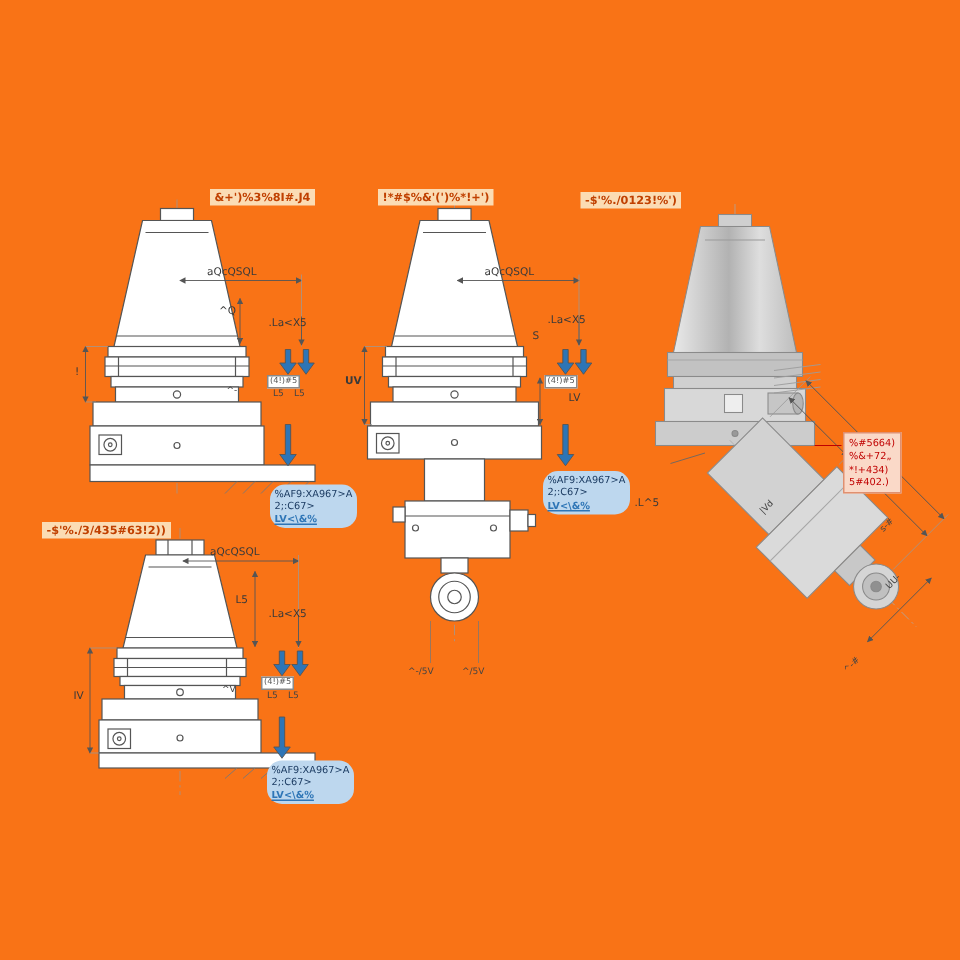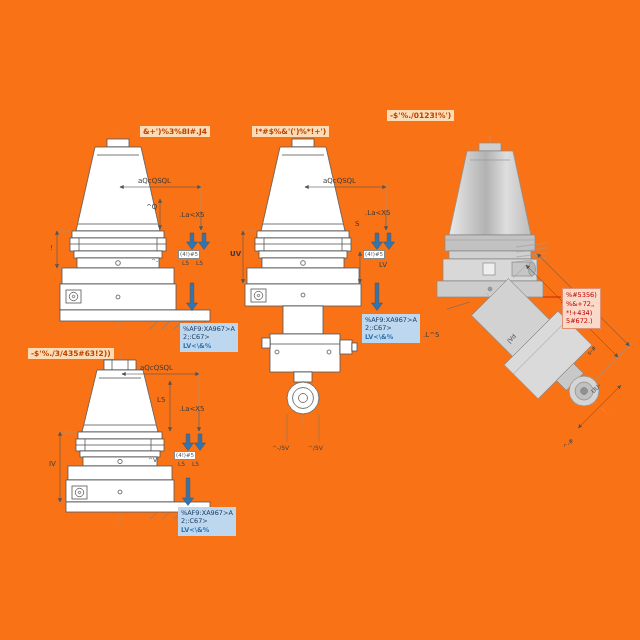--- a/index.html
+++ b/index.html
@@ -6,22 +6,22 @@
   .canvas{position:relative;width:640px;height:640px;background:#f97316;
           font-family:"DejaVu Sans",sans-serif;overflow:hidden;padding-left:48px;}
   .canvas svg{position:absolute;left:0;top:0;}
   .lbl{position:absolute;font-size:7px;color:#3a3a3a;white-space:nowrap;line-height:1;}
   .lbl.sm{font-size:6px;color:#444;}
   .boxlbl{position:absolute;font-size:5.5px;line-height:1.25;color:#555;background:#fff;
           border:0.5px solid #8a8a8a;padding:0 1px;white-space:nowrap;}
   .title{position:absolute;font-size:7.5px;font-weight:bold;color:#C04000;background:#FBDCB4;
          padding:1px 3px;white-space:nowrap;line-height:1.2;}
   .bluenote{position:absolute;background:#BDD7EE;color:#17375E;font-size:6.5px;
-            line-height:1.3;padding:2px 3px;white-space:nowrap;}
-  .bluenote .l3{color:#2E75B6;font-weight:bold;}
+            line-height:1.3;padding:2px 3px;white-space:nowrap;border-radius:10px;}
+  .bluenote .l3{color:#2E75B6;font-weight:bold;text-decoration:underline;}
   .rednote{position:absolute;background:#FAD9C8;border:0.5px solid #E09070;color:#C00000;
            font-size:6.5px;line-height:1.35;padding:2px 3px;white-space:nowrap;}
   .rotm45{transform:rotate(-45deg);transform-origin:left top;}
 </style>
 </head>
 <body>
 
 <div class="canvas">
 
 <svg width="640" height="640" viewBox="0 0 640 640">
@@ -193,21 +193,21 @@
     <line x1="60" y1="432" x2="78" y2="432" stroke="#999" stroke-width="0.5"></line>
     <line x1="60" y1="502" x2="66" y2="502" stroke="#999" stroke-width="0.5"></line>
     <use href="#bas" x="188" y="434"></use>
         <use href="#bas" x="200" y="434"></use>
     <use href="#bal" x="188" y="478"></use>
   </g>
 </svg>
 
 <div class="title" style="left:140px;top:126px;">&amp;+')%3%8I#.J4</div>
 <div class="title" style="left:252px;top:126px;">!*#$%&amp;'(')%*!+')</div>
-<div class="title" style="left:387px;top:110px;">-$'%./0123!%')</div>
+<div class="title" style="left:387px;top:128px;">-$'%./0123!%')</div>
 <div class="title" style="left:28px;top:348px;">-$'%./3/435#63!2))</div>
 
 <div class="lbl" style="left:138px;top:178px;">aQcQSQL</div>
 <div class="lbl" style="left:146px;top:204px;">^Q</div>
 <div class="lbl" style="left:179px;top:212px;">.La&lt;X5</div>
 <div class="lbl" style="left:50px;top:245px;">!</div>
 <div class="boxlbl" style="left:178px;top:250px;">(4!)#5</div>
 <div class="lbl sm" style="left:182px;top:260px;">L5</div>
 <div class="lbl sm" style="left:196px;top:260px;">L5</div>
 <div class="lbl sm" style="left:151px;top:258px;">^-</div>
@@ -246,19 +246,19 @@
   <div class="l2">2;:C67&gt;</div>
   <div class="l3">LV&lt;\&amp;%</div>
 </div>
 <div class="bluenote" style="left:178px;top:507px;">
   <div class="l1">%AF9:XA967&gt;A</div>
   <div class="l2">2;:C67&gt;</div>
   <div class="l3">LV&lt;\&amp;%</div>
 </div>
 
 <div class="rednote" style="left:562px;top:288px;">
-  <div>%#5356)</div>
+  <div>%#5664)</div>
   <div>%&amp;+72„</div>
   <div>*!+434)</div>
-  <div>5#672.)</div>
+  <div>5#402.)</div>
 </div>
 
 </div>
 
 </body></html>

